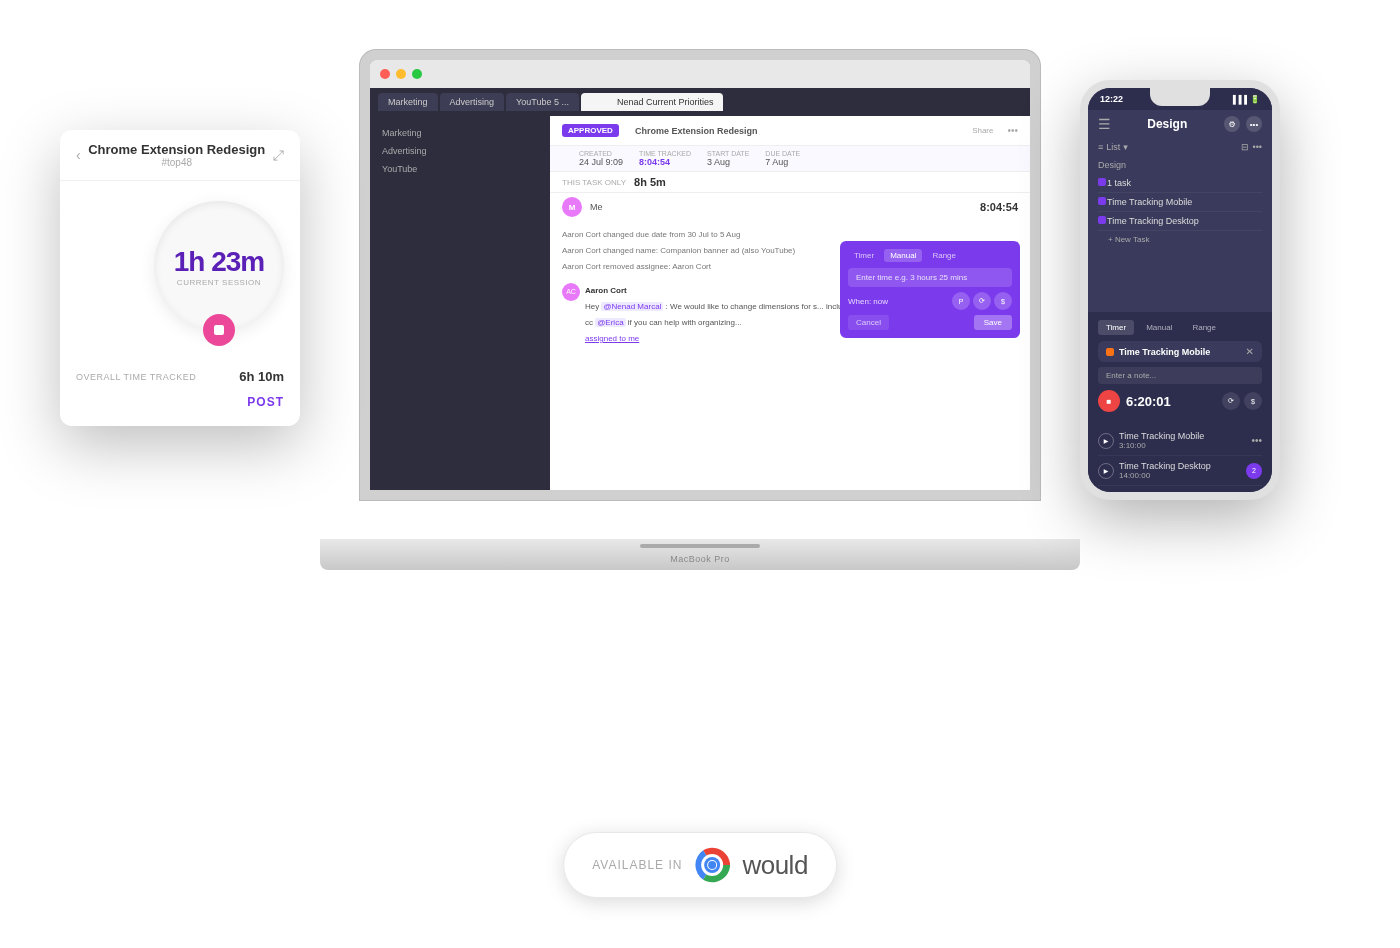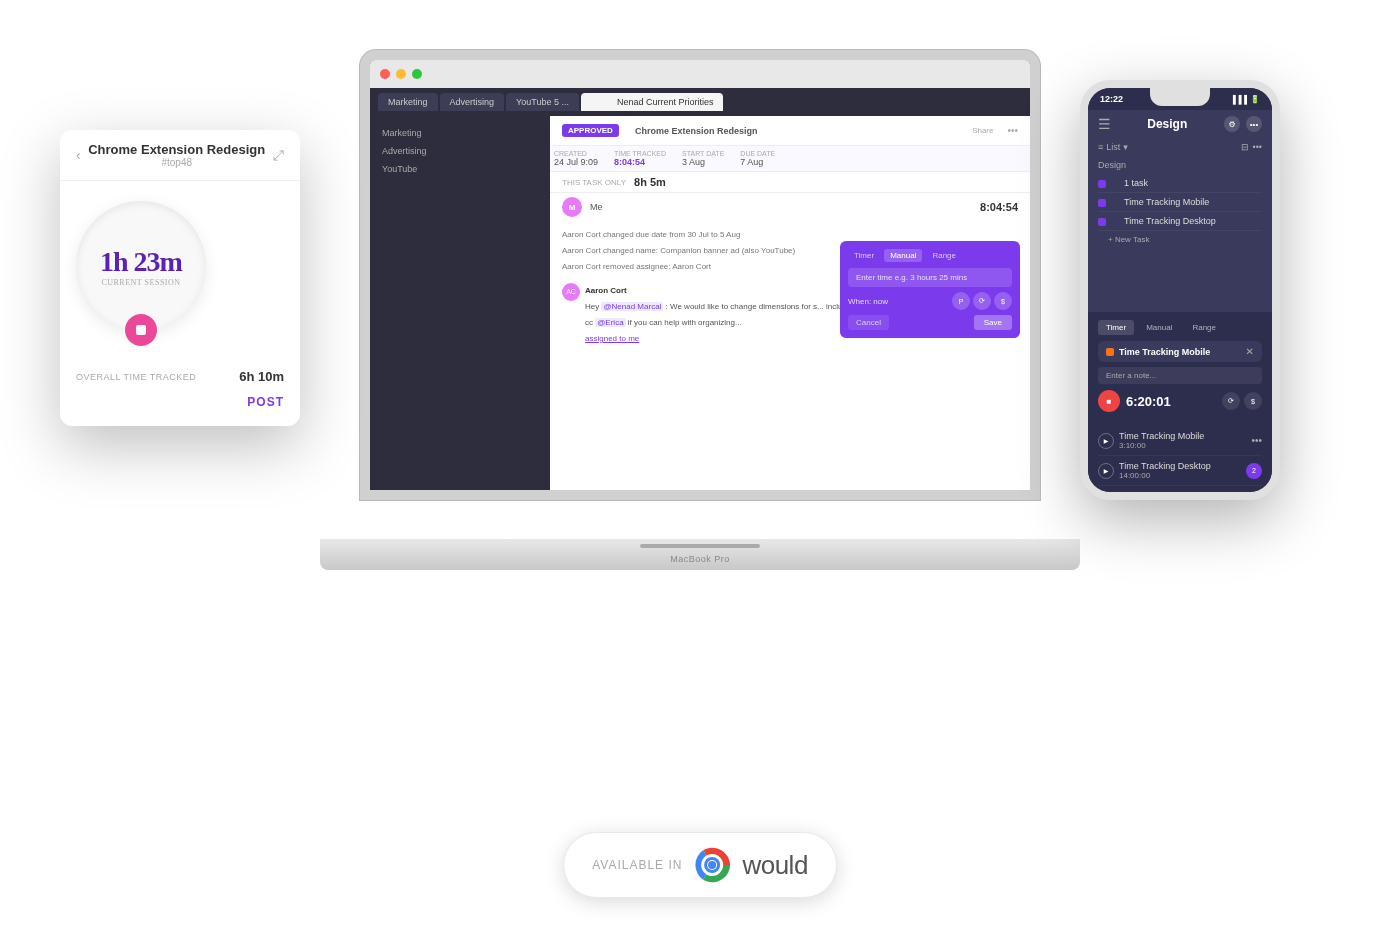--- a/index.html
+++ b/index.html
@@ -341,24 +341,23 @@
     }
 
     .ext-expand {
       color: #aaa;
       font-size: 14px;
     }
 
     .ext-timer-circle {
       display: flex;
       flex-direction: column;
-      align-items: flex-start;
+      align-items: flex-end;
       justify-content: center;
       padding: 20px 16px 10px;
-      font-family: Liberation Serif, serif;
     }
 
     .timer-circle-outer {
       width: 130px;
       height: 130px;
       border-radius: 50%;
       background: #f8f8f8;
       box-shadow: inset 0 2px 8px rgba(0,0,0,0.08), 0 4px 16px rgba(0,0,0,0.08);
       display: flex;
       flex-direction: column;
@@ -569,22 +568,22 @@
     }
 
     .phone-task-group-title {
       font-size: 9px;
       color: #aaa;
       margin-bottom: 4px;
     }
 
     .phone-task-item {
       display: flex;
-      align-items: flex-end;
-      gap: 18px;
+      align-items: flex-start;
+      gap: 1px;
       padding: 4px 0;
       border-bottom: 1px solid rgba(255,255,255,0.05);
     }
 
     .phone-task-dot {
       width: 8px;
       height: 8px;
       border-radius: 2px;
       background: #7c3aed;
       flex-shrink: 0;
@@ -819,21 +818,21 @@
     .activity-log {
       font-size: 8px;
       color: #777;
       line-height: 2;
     }
 
     .time-display-row {
       display: flex;
       align-items: center;
       justify-content: space-between;
-      padding: 4px 4px;
+      padding: 4px 29px;
       background: #f9f9ff;
       border-bottom: 1px solid #eee;
       flex-shrink: 0;
     }
 
     .me-avatar {
       width: 20px;
       height: 20px;
       border-radius: 50%;
       background: #e879f9;

